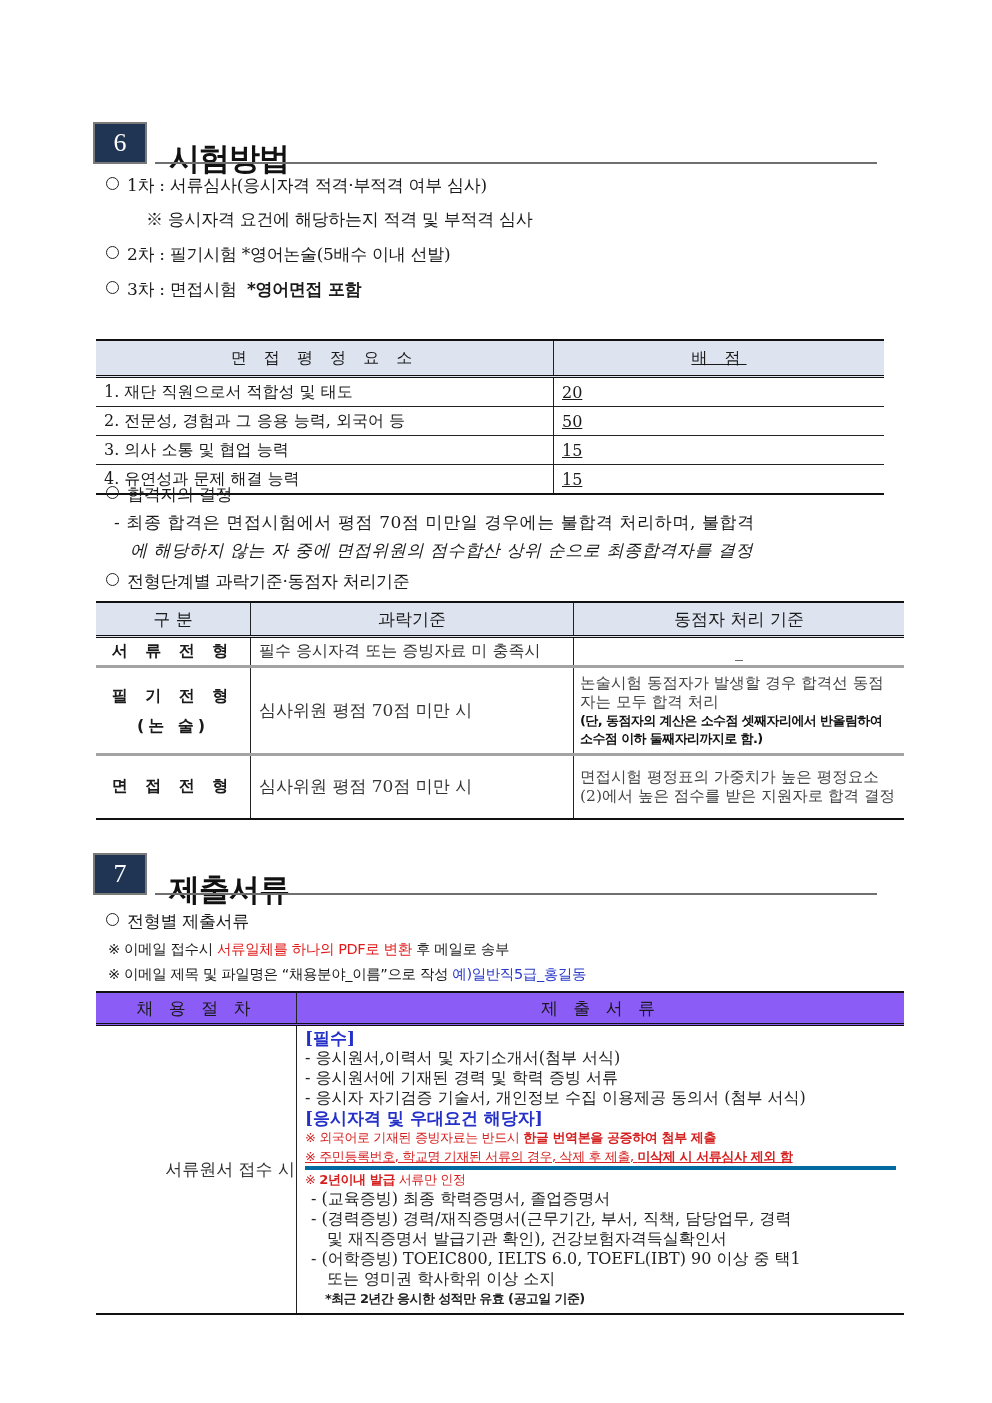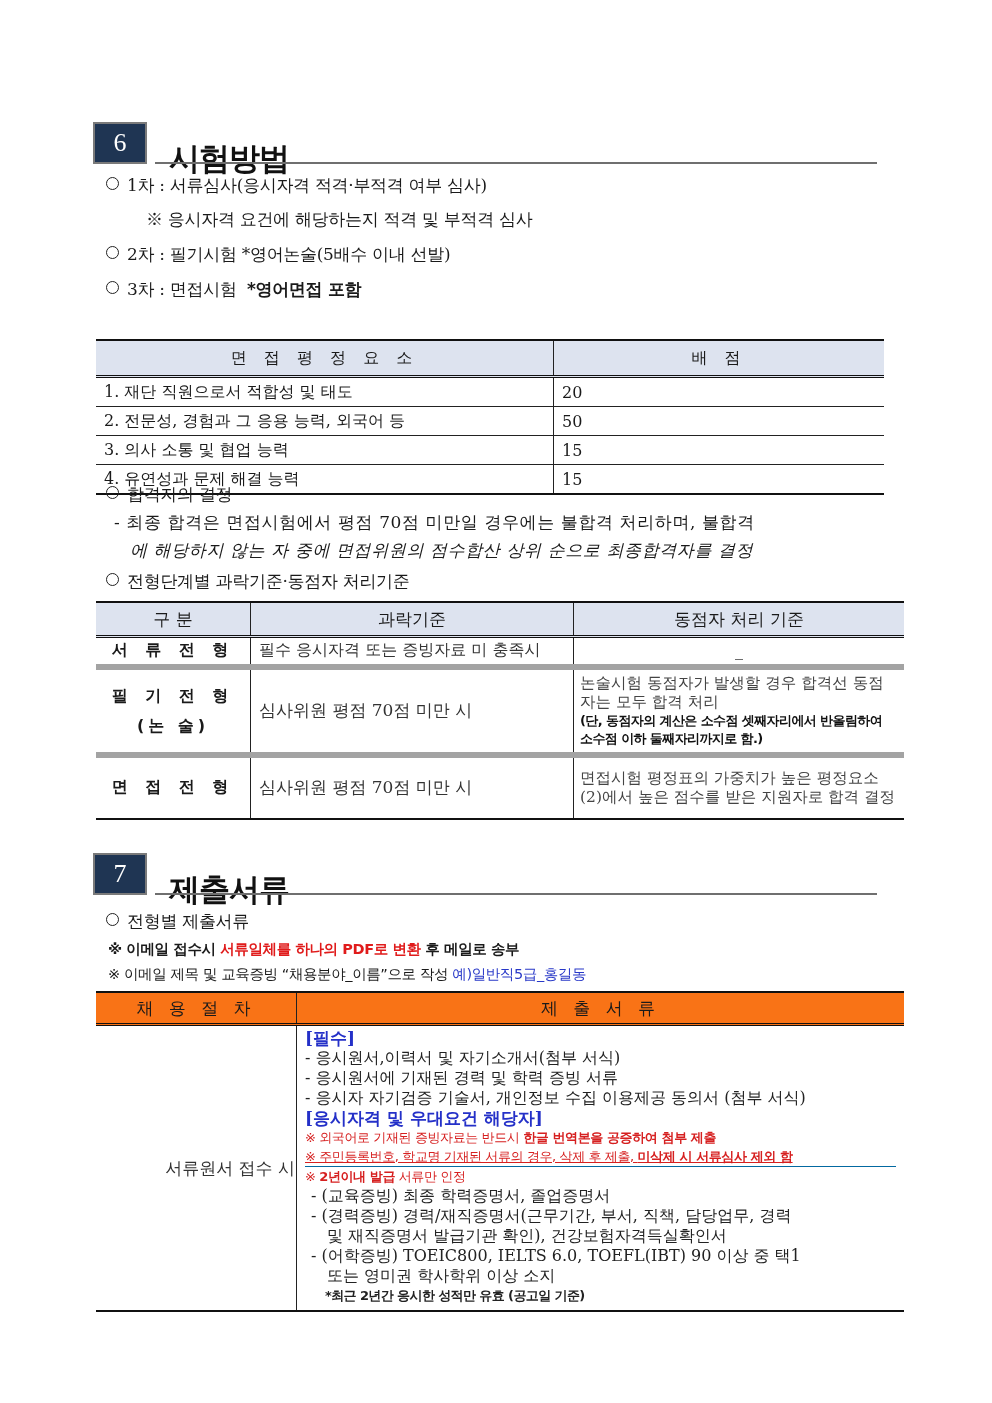--- a/index.html
+++ b/index.html
@@ -13,35 +13,35 @@
 
   .line { position: absolute; font-size: 17px; white-space: nowrap; letter-spacing: -0.3px; }
   .circle { display: inline-block; width: 11px; height: 11px; border: 1.5px solid #222; border-radius: 50%; margin-right: 8px; vertical-align: 1px; }
   .bold { font-weight: bold; font-family: "DejaVu Sans", sans-serif; }
 
   table { border-collapse: collapse; position: absolute; }
   .t1 { left: 96px; top: 315px; width: 788px; font-size: 16px; margin-top: 24px; }
   .t1 th { background: #dde3ef; height: 32px; font-weight: normal; letter-spacing: 6px; border-top: 2px solid #111; border-bottom: 3px double #111; }
   .t1 td { height: 28px; border-bottom: 1px solid #222; padding: 0 8px; }
   .t1 tr:last-child td { border-bottom: 2px solid #111; }
-  .t1 .c2 { border-left: 1px solid #222; }
+  .t1 .c2 { border-left: 1px solid #222; text-decoration: underline; }
   .t1 th.c2 { border-left: 1px solid #222; }
 
   .t2 { left: 96px; top: 601px; width: 808px; font-size: 16px; }
   .t2 th { background: #dde3ef; height: 30px; font-weight: normal; border-top: 2px solid #111; border-bottom: 3px double #111; font-size: 17px; }
-  .t2 td { border-bottom: 6px solid #a3a3a3; vertical-align: middle; }
+  .t2 td { border-bottom: 3px solid #a3a3a3; vertical-align: middle; }
   .t2 tr:last-child td { border-bottom: 2px solid #111; }
   .t2 .bl { border-left: 1px solid #222; }
   .t2 .stage { text-align: center; font-weight: bold; font-family: "DejaVu Sans", sans-serif; letter-spacing: 6px; font-size: 16px; }
   .t2 .crit { padding-left: 8px; color: #333; }
   .t2 .tie { padding: 0 6px; color: #444; font-size: 15.5px; line-height: 19px; }
   .t2 .tie .note { font-weight: bold; font-family: "DejaVu Sans", sans-serif; color: #111; font-size: 13px; line-height: 18px; letter-spacing: -0.6px; }
 
   .t3 { left: 96px; top: 991px; width: 808px; font-size: 16px; }
-  .t3 th { background: #f97316; height: 28px; font-weight: normal; letter-spacing: 5px; border-top: 2px solid #111; border-bottom: 3px double #111; font-size: 17px; }
+  .t3 th { background: #8b5cf6; height: 28px; font-weight: normal; letter-spacing: 5px; border-top: 2px solid #111; border-bottom: 3px double #111; font-size: 17px; }
   .t3 td { border-bottom: 2px solid #111; vertical-align: middle; }
   .t3 .bl { border-left: 1px solid #222; }
   .t3 .proc { text-align: right; font-size: 17px; color: #333; }
   .docs { padding: 2px 8px 4px 8px; font-size: 16px; line-height: 20px; color: #222; }
   .docs .blue-h { color: #2430c8; font-weight: bold; font-size: 17px; }
   .docs .red { color: #d62020; font-size: 13px; font-family: "DejaVu Sans", sans-serif; line-height: 19px; letter-spacing: -0.4px; }
   .docs .red b { font-weight: bold; }
   .docs .uline { text-decoration: underline; }
   .docs .indent { padding-left: 6px; }
   .docs .indent2 { padding-left: 22px; }
@@ -140,43 +140,43 @@
 
 <div class="sec-head" style="top:853px;">
   <div class="sec-num">7</div>
   <div class="sec-title">제출서류</div>
   <div class="sec-line"></div>
 </div>
 
 <div class="line" style="left:106px; top:910px;">
   <span class="circle"></span><span>전형별 제출서류</span>
 </div>
-<div class="notes" style="top:940px; font-weight:bold;">
+<div class="notes" style="top:940px; font-weight:normal;">
   <span>※ 이메일 접수시 </span><span class="red-txt">서류일체를 하나의 PDF로 변환</span><span> 후 메일로 송부</span>
 </div>
 <div class="notes" style="top:965px;">
-  <span>※ 이메일 제목 및 교육증빙  “채용분야_이름”으로 작성 </span><span class="blue-txt">예)일반직5급_홍길동</span>
+  <span>※ 이메일 제목 및 파일명은  “채용분야_이름”으로 작성 </span><span class="blue-txt">예)일반직5급_홍길동</span>
 </div>
 
 <table class="t3">
   <tbody>
       <tr>
     <th style="width:198px;">채 용 절 차</th>
     <th class="bl">제 출 서 류</th>
   </tr>
   <tr>
     <td class="proc">서류원서 접수 시</td>
     <td class="bl docs">
       <div class="blue-h">[필수]</div>
       <div>- 응시원서,이력서 및 자기소개서(첨부 서식)</div>
       <div>- 응시원서에 기재된 경력 및 학력 증빙 서류</div>
       <div>- 응시자 자기검증 기술서, 개인정보 수집 이용제공 동의서 (첨부 서식)</div>
       <div class="blue-h">[응시자격 및 우대요건 해당자]</div>
       <div class="red"><span>※ 외국어로 기재된 증빙자료는 반드시 </span><b>한글 번역본을 공증하여 첨부 제출</b></div>
-      <div class="red uline" style="border-bottom:1px solid #0369a1; text-decoration:underline;"><span>※ 주민등록번호, 학교명 기재된 서류의 경우, 삭제 후 제출, </span><b>미삭제 시 서류심사 제외 함</b></div>
+      <div class="red uline" style="border-bottom:4px solid #0369a1; text-decoration:underline;"><span>※ 주민등록번호, 학교명 기재된 서류의 경우, 삭제 후 제출, </span><b>미삭제 시 서류심사 제외 함</b></div>
       <div class="red"><span>※ </span><b>2년이내 발급</b><span> 서류만 인정</span></div>
       <div class="indent">- (교육증빙) 최종 학력증명서, 졸업증명서</div>
       <div class="indent">- (경력증빙) 경력/재직증명서(근무기간, 부서, 직책, 담당업무, 경력</div>
       <div class="indent2">및 재직증명서 발급기관 확인), 건강보험자격득실확인서</div>
       <div class="indent">- (어학증빙) TOEIC800, IELTS 6.0, TOEFL(IBT) 90 이상 중 택1</div>
       <div class="indent2">또는 영미권 학사학위 이상 소지</div>
       <div class="small">*최근 2년간 응시한 성적만 유효 (공고일 기준)</div>
     </td>
   </tr>
 </tbody>

